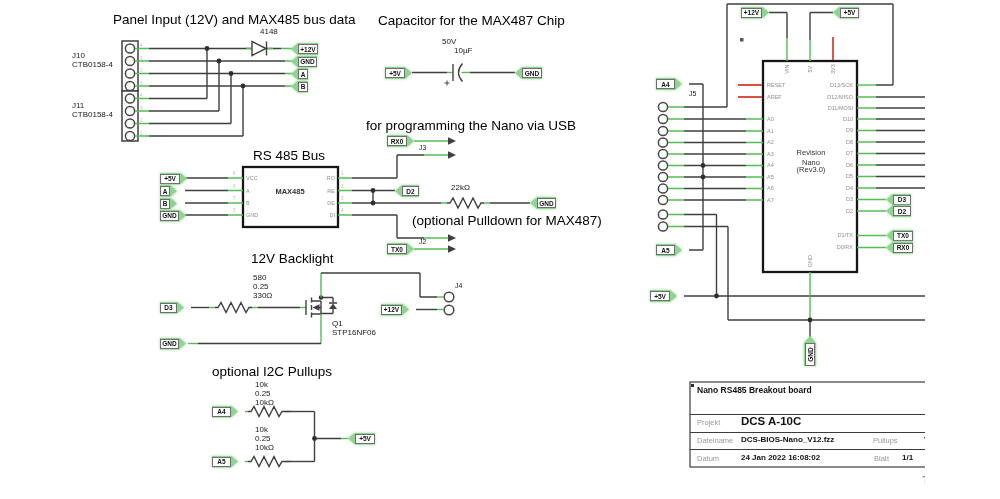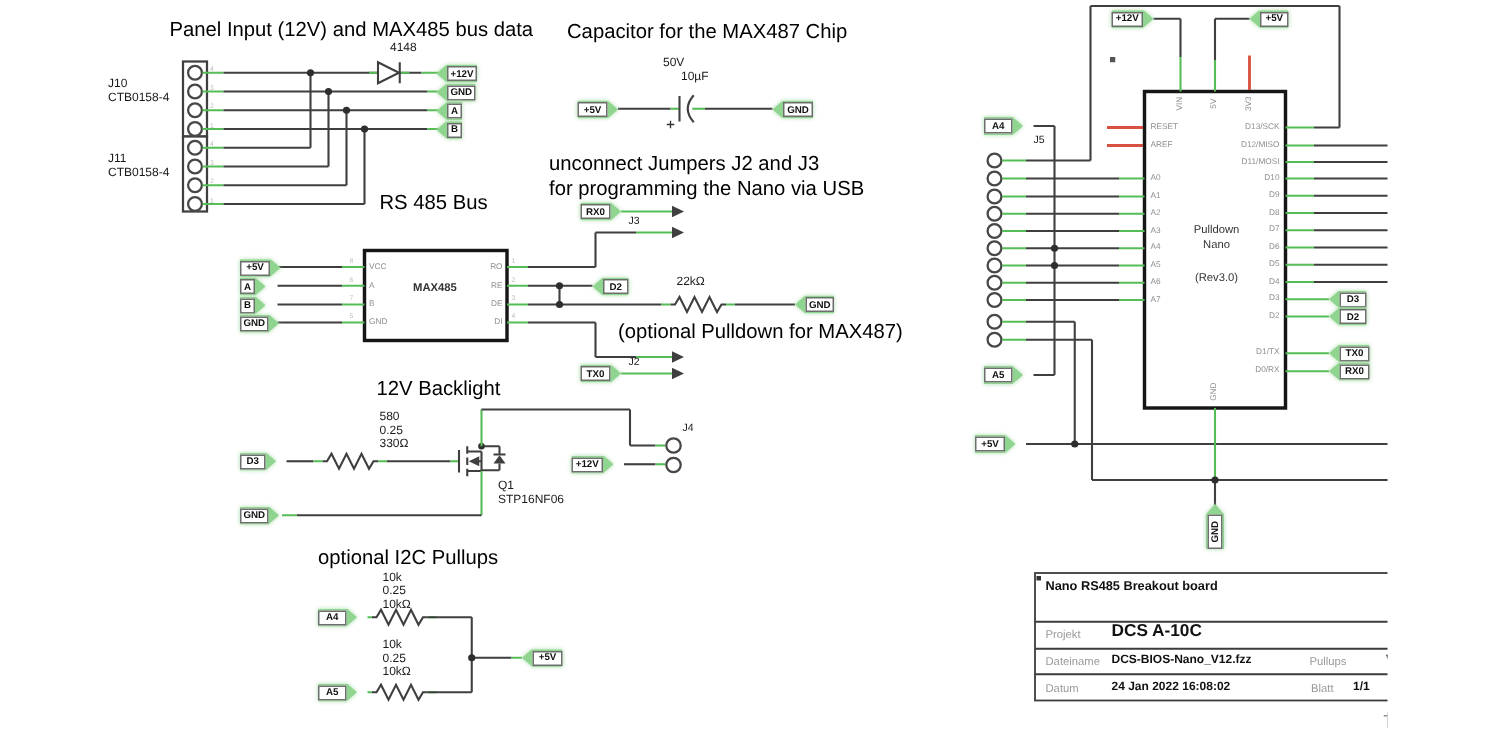--- a/index.html
+++ b/index.html
@@ -234,22 +234,21 @@
   <g>
     <rect class="tbline" x="690" y="382" width="251" height="85" fill="#fff"></rect>
     <path class="tbline" stroke-width="1.8" d="M690,414.5 H941"></path>
     <path class="tbline" d="M690,432.5 H941 M690,449.5 H941"></path>
     <rect x="691" y="384" width="3" height="3" fill="#333"></rect>
   </g>
 </svg>
 
 <div class="t h1" style="left:113px;top:12px">Panel Input (12V) and MAX485 bus data</div>
 <div class="t h1" style="left:378px;top:13px">Capacitor for the MAX487 Chip</div>
-<div class="t h1" style="left:253px;top:127px">RS 485 Bus</div>
-<div class="t h1" style="left:366px;top:101px">unconnect Jumpers J2 and J3</div>
+<div class="t h1" style="left:253px;top:148px">RS 485 Bus</div>
 <div class="t h1" style="left:366px;top:118px">for programming the Nano via USB</div>
 <div class="t h1" style="left:412px;top:213px">(optional Pulldown for MAX487)</div>
 <div class="t h1" style="left:251px;top:251px">12V Backlight</div>
 <div class="t h1" style="left:212px;top:364px">optional I2C Pullups</div>
 
 <div class="t l8" style="left:72px;top:52px">J10</div>
 <div class="t l8" style="left:72px;top:61px">CTB0158-4</div>
 <div class="t l8" style="left:72px;top:102px">J11</div>
 <div class="t l8" style="left:72px;top:111px">CTB0158-4</div>
 <div class="t l8" style="left:260px;top:28px">4148</div>
@@ -291,23 +290,23 @@
 
 <div class="t pnum" style="left:140px;top:43px">4</div>
 <div class="t pnum" style="left:140px;top:55.5px">3</div>
 <div class="t pnum" style="left:140px;top:68px">2</div>
 <div class="t pnum" style="left:140px;top:80.5px">1</div>
 <div class="t pnum" style="left:140px;top:93px">4</div>
 <div class="t pnum" style="left:140px;top:105.5px">3</div>
 <div class="t pnum" style="left:140px;top:118px">2</div>
 <div class="t pnum" style="left:140px;top:130.5px">1</div>
 
-<div class="t pin ctr" style="left:782px;top:149px;width:58px;font-size:7.5px;color:#333">Pulldown</div>
+<div class="t pin ctr" style="left:782px;top:149px;width:58px;font-size:7.5px;color:#333">Revision</div>
 <div class="t pin ctr" style="left:782px;top:159px;width:58px;font-size:7.5px;color:#333">Nano</div>
-<div class="t pin ctr" style="left:782px;top:181px;width:58px;font-size:7.5px;color:#333">(Rev3.0)</div>
+<div class="t pin ctr" style="left:782px;top:166px;width:58px;font-size:7.5px;color:#333">(Rev3.0)</div>
 <div class="t pin" style="left:767px;top:81.5px">RESET</div>
 <div class="t pin" style="left:767px;top:93.5px">AREF</div>
 <div class="t pin" style="left:767px;top:115.5px">A0</div>
 <div class="t pin" style="left:767px;top:127.5px">A1</div>
 <div class="t pin" style="left:767px;top:139px">A2</div>
 <div class="t pin" style="left:767px;top:150.5px">A3</div>
 <div class="t pin" style="left:767px;top:162px">A4</div>
 <div class="t pin" style="left:767px;top:173.5px">A5</div>
 <div class="t pin" style="left:767px;top:185px">A6</div>
 <div class="t pin" style="left:767px;top:196.5px">A7</div>

